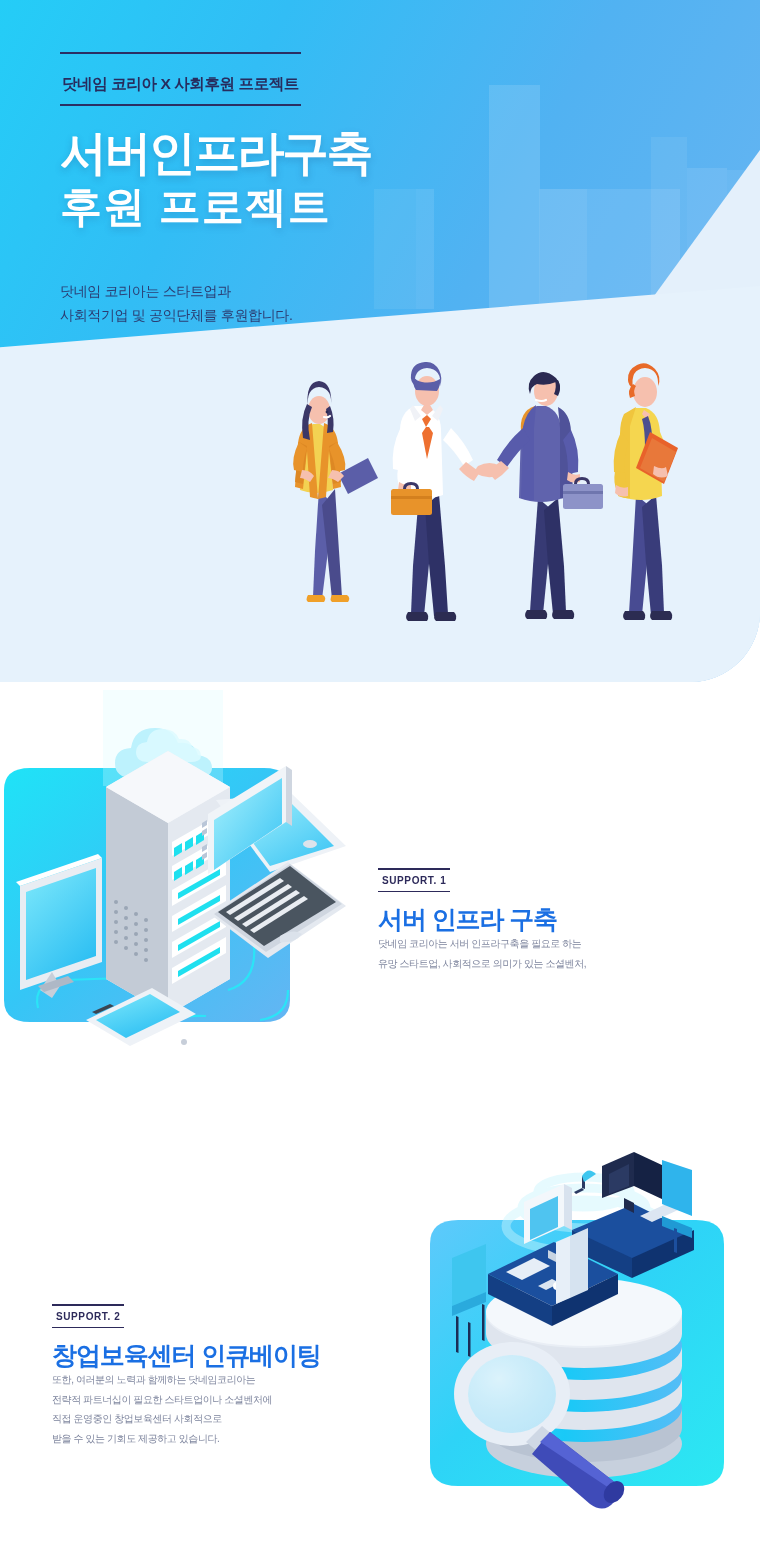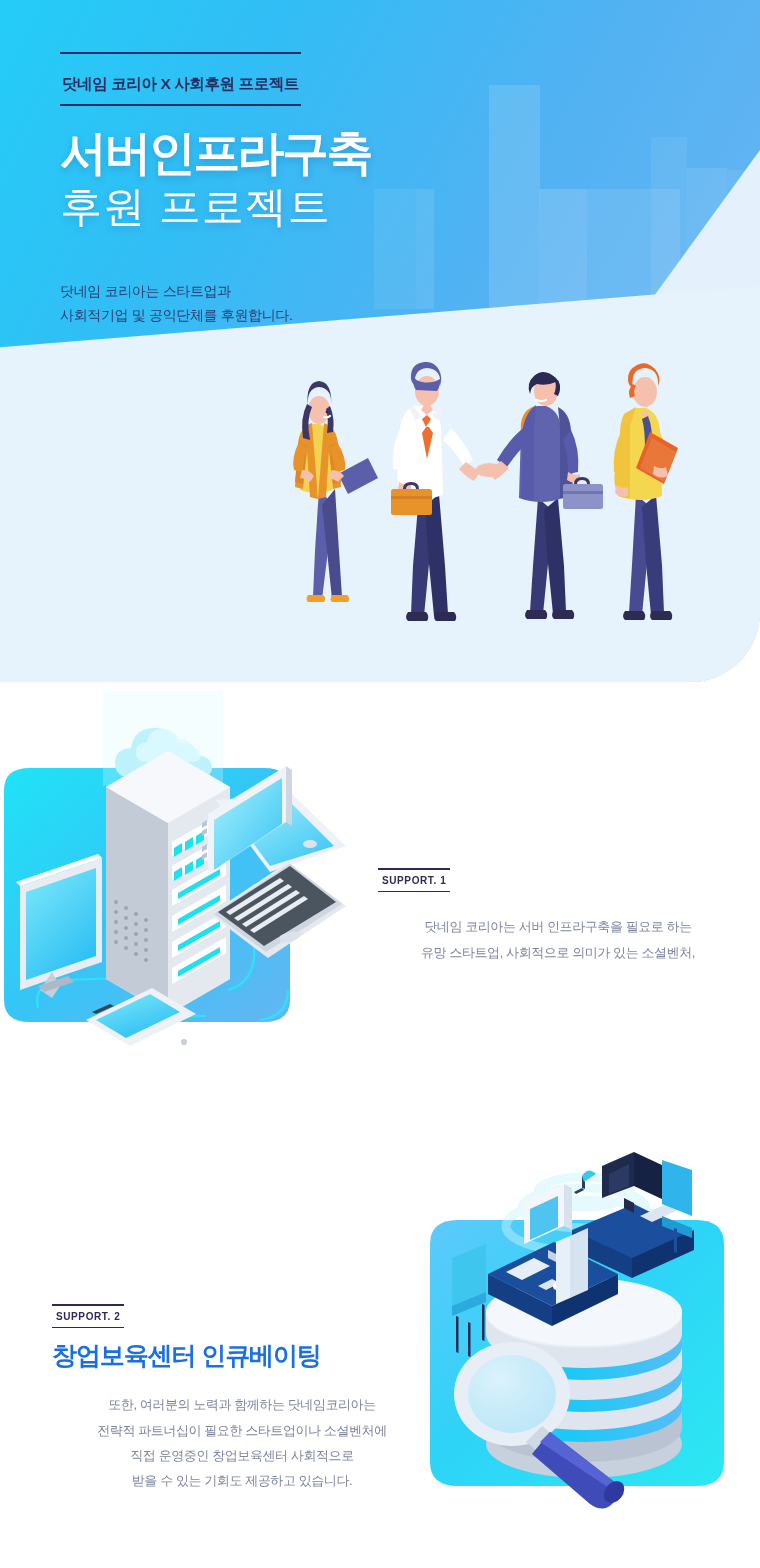--- a/index.html
+++ b/index.html
@@ -53,21 +53,21 @@
     font-size:15.5px; font-weight:700; color:#272c5e;
     letter-spacing:-0.4px; padding:20px 2px 9px 2px; white-space:nowrap;
   }
   .title1 {
     margin-top:22px;
     font-size:47px; font-weight:800; color:#ffffff;
     letter-spacing:-2.6px; line-height:1.06;
     text-shadow:0 3px 7px rgba(30,90,150,0.30);
   }
   .title2 {
-    font-size:42px; font-weight:400; color:#ffffff;
+    font-size:42px; font-weight:700; color:#ffffff;
     letter-spacing:1.0px; line-height:1.18; margin-top:4px;
     text-shadow:0 3px 7px rgba(30,90,150,0.26);
   }
   .hero-sub {
     margin-top:48px;
     font-size:14px; font-weight:500; color:#2b3c72;
     line-height:1.72; letter-spacing:-0.35px;
   }
 
   
@@ -88,23 +88,22 @@
   .support-label {
     font-size:10px; font-weight:700; color:#2d2a5a;
     letter-spacing:0.6px; padding:5px 4px 5px 4px; white-space:nowrap;
   }
   .sec-head {
     margin-top:12px;
     font-size:25px; font-weight:800; color:#1a6fe3;
     letter-spacing:-1.1px; line-height:1.2;
   }
   .sec-body {
-    margin-top:22px;
-    font-size:13px; font-weight:400; color:#7d849d;
-    line-height:1.95; letter-spacing:-0.42px;text-align:center;
+    font-size:10px; font-weight:400; color:#7d849d;
+    line-height:1.95; letter-spacing:-0.42px;
   }
 </style>
 </head>
 <body>
 
 <div class="page">
 
   <section class="hero">
     <div class="hero-bg"></div>
 
@@ -373,20 +372,21 @@
         <circle cx="186" cy="352" r="3" fill="#c7ced9"></circle>
       </g>
     </svg>
 
     <div class="sec1-text">
       <div class="lbl-wrap">
         <div class="lbl-rule"></div>
         <div class="support-label">SUPPORT. 1</div>
         <div class="lbl-rule"></div>
       </div>
+      <h3 class="sec-head">서버 인프라 구축</h3>
       <div class="sec-body">
         <div>닷네임 코리아는 서버 인프라구축을 필요로 하는</div>
         <div>유망 스타트업, 사회적으로 의미가 있는 소셜벤처,</div>
       </div>
     </div>
   </section>
 
   <section class="sec2">
     <svg class="sec2-art" viewBox="0 0 330 400">
       <defs>

